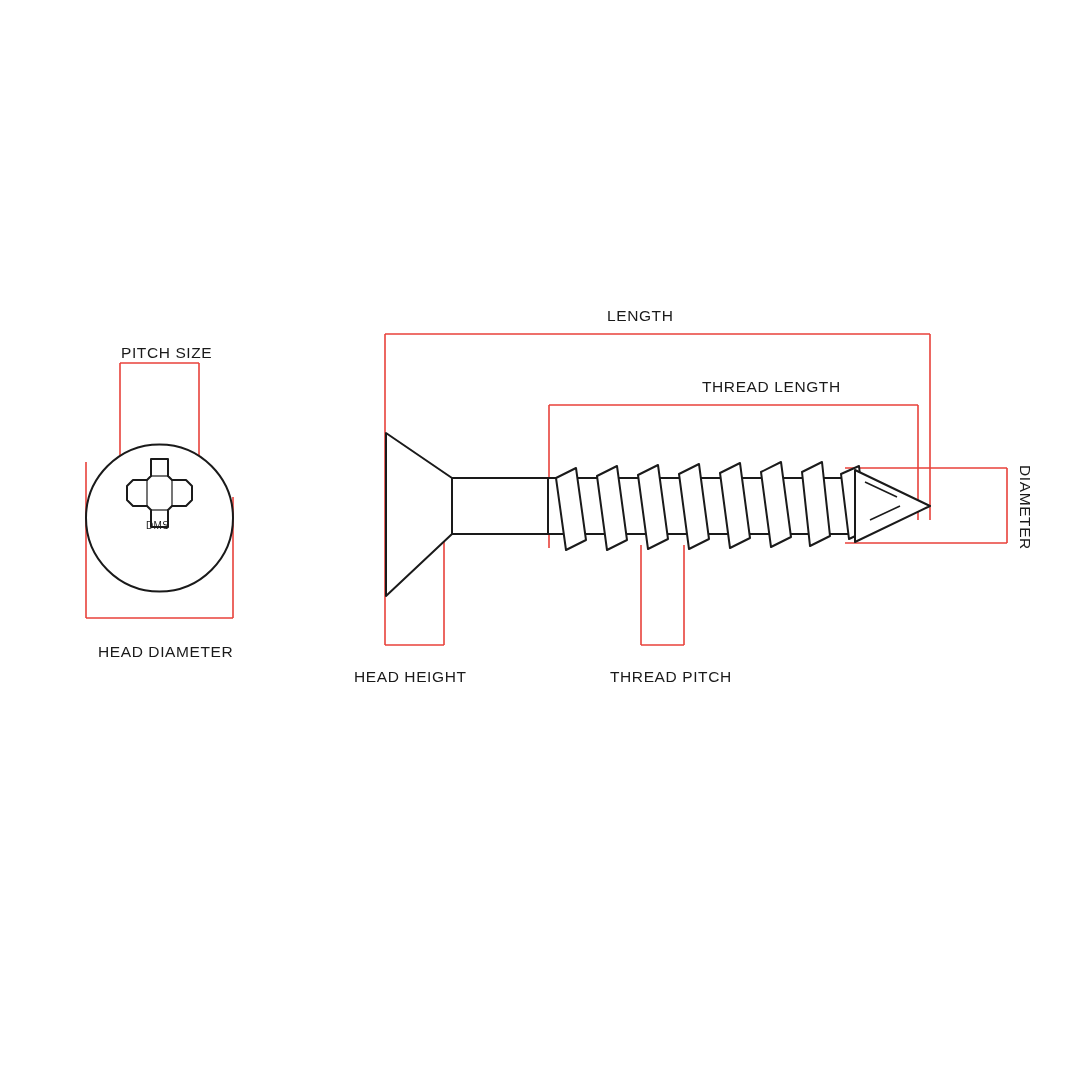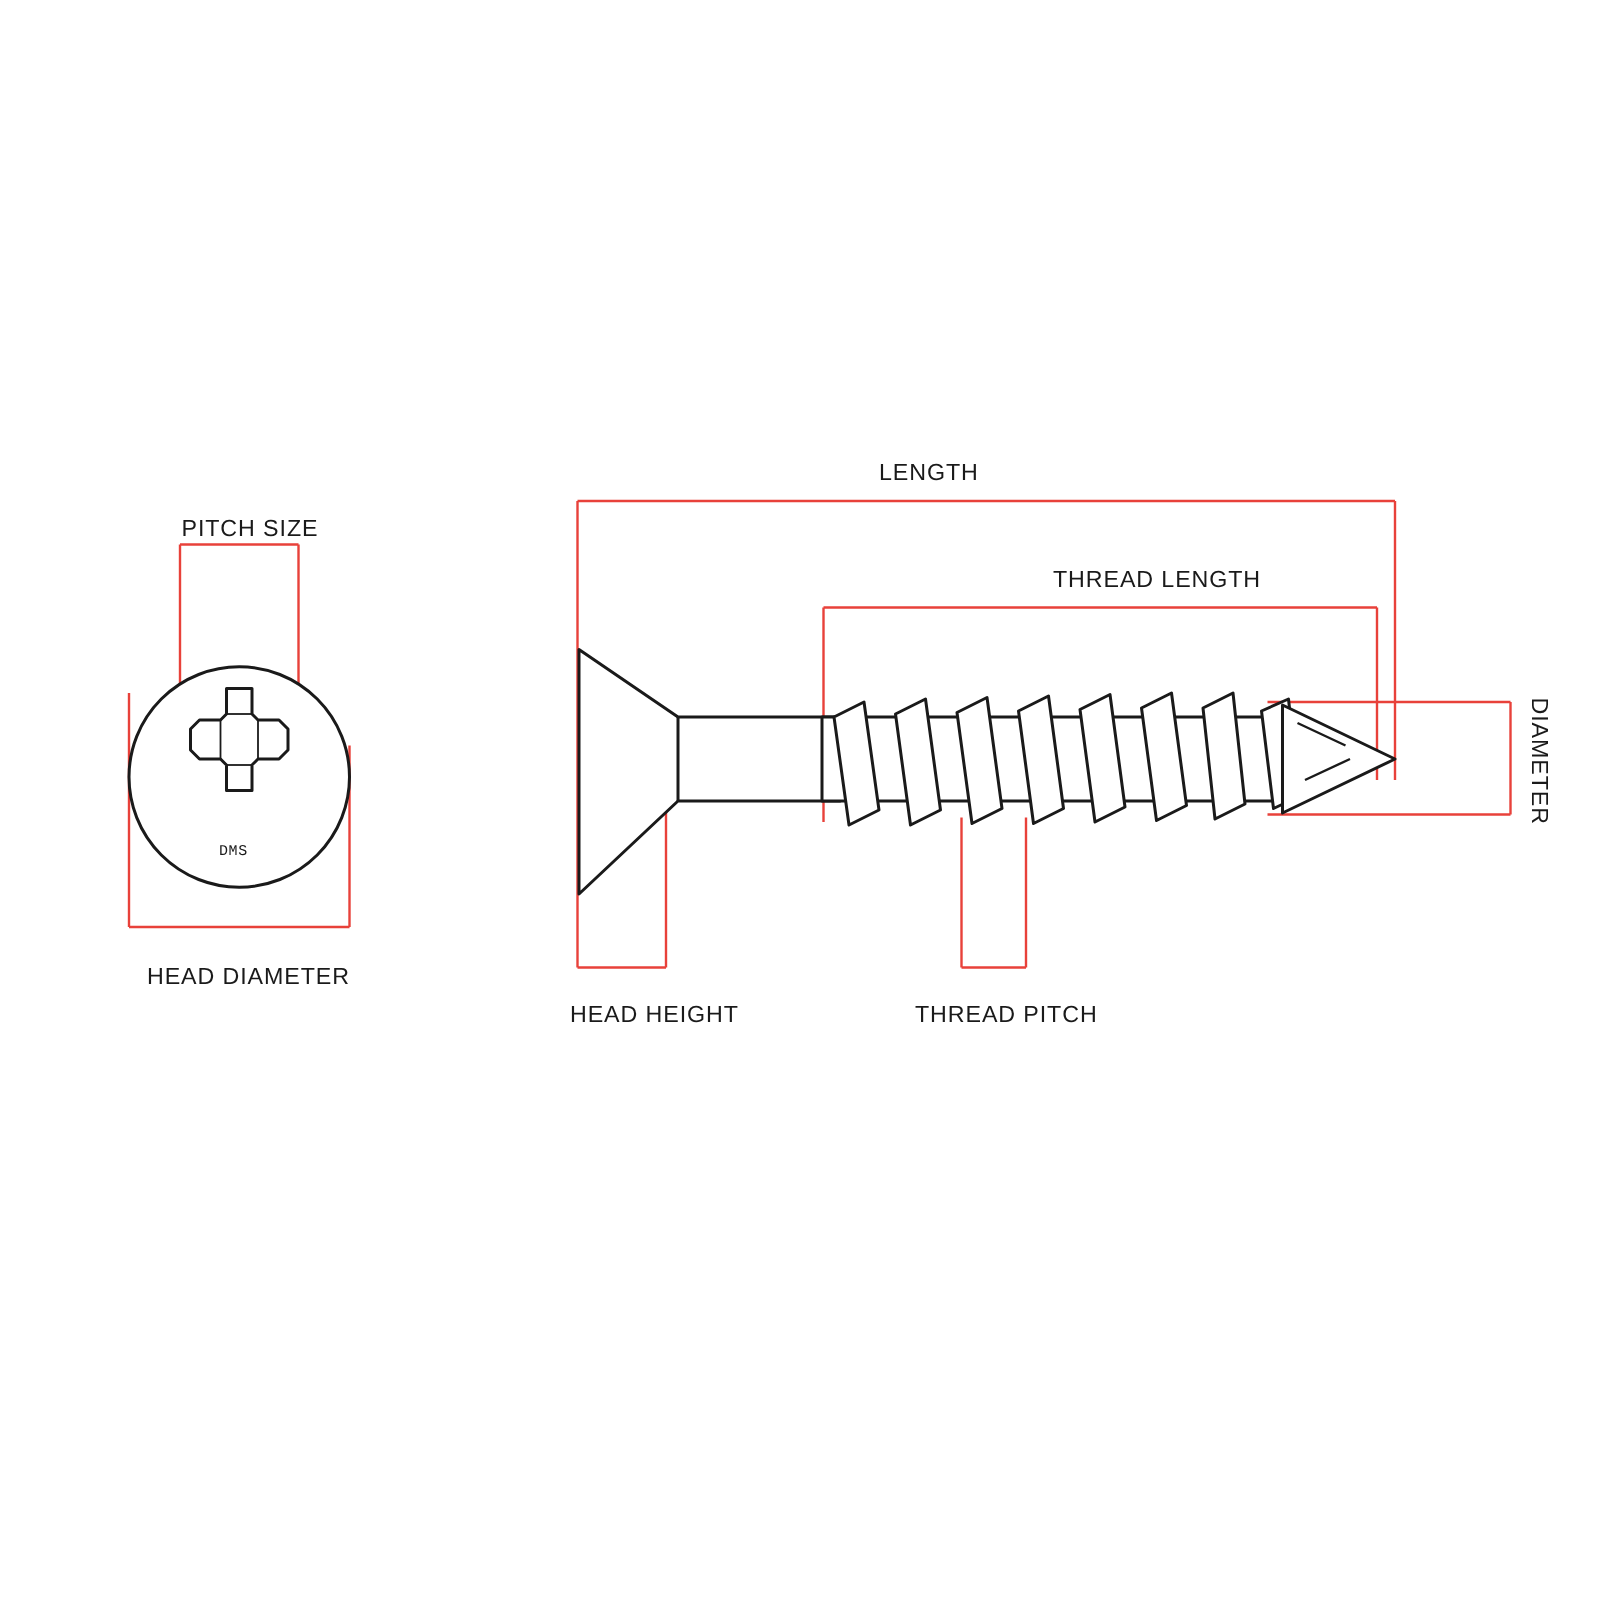--- a/index.html
+++ b/index.html
@@ -146,22 +146,22 @@
       </g>
 
       <path fill="#ffffff" stroke="#1a1a1a" stroke-width="2" stroke-linejoin="round" d="M855 470 L930 506 L855 542 Z"></path>
       <path fill="none" stroke="#1a1a1a" stroke-width="1.6" d="M865 482 L897 497 M870 520 L900 506"></path>
 
       <path stroke="#1a1a1a" stroke-width="2" fill="none" d="M452 478 L452 534"></path>
     </g>
   </svg>
 
   <div class="lbl" style="left:121px; top:362px; transform:translateY(-100%);">PITCH SIZE</div>
-  <div class="lbl small" style="left:146px; top:563px;font-family:Liberation Mono, monospace;">DMS</div>
+  <div class="lbl small" style="left:146px; top:520px;">DMS</div>
   <div class="lbl" style="left:98px; top:643px;">HEAD DIAMETER</div>
 
-  <div class="lbl" style="left:586px; top:307px;">LENGTH</div>
+  <div class="lbl" style="left:607px; top:307px;">LENGTH</div>
   <div class="lbl" style="left:702px; top:378px;">THREAD LENGTH</div>
   <div class="lbl rot" style="left:1034px; top:465px;">DIAMETER</div>
-  <div class="lbl" style="left:380px; top:668px;">HEAD HEIGHT</div>
+  <div class="lbl" style="left:354px; top:668px;">HEAD HEIGHT</div>
   <div class="lbl" style="left:610px; top:668px;text-align:right;">THREAD PITCH</div>
 
 </div>
 
 </body></html>

